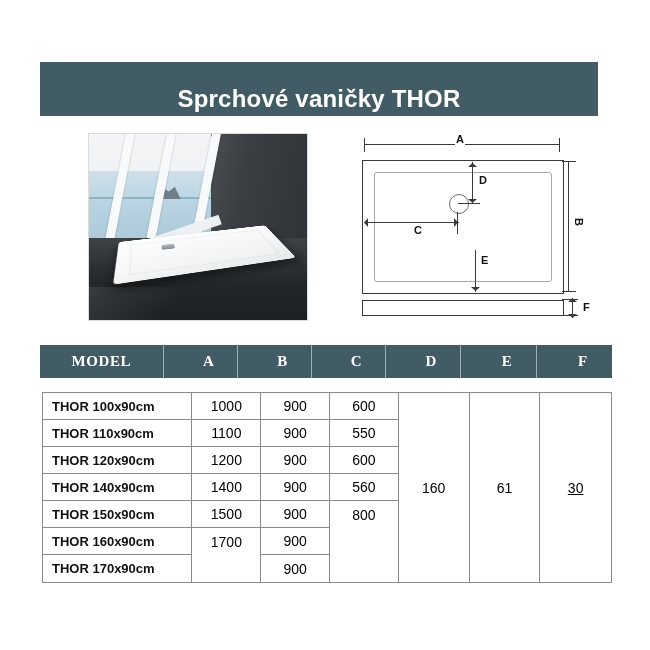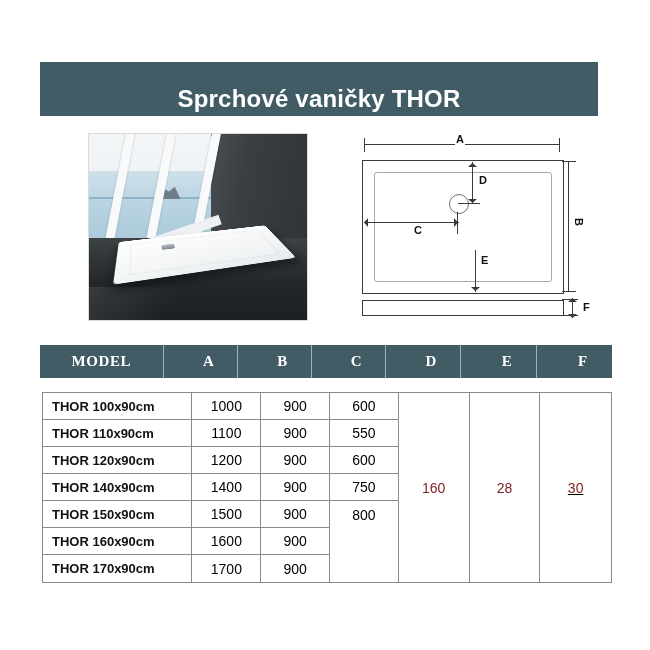--- a/index.html
+++ b/index.html
@@ -86,21 +86,21 @@
     display:flex;}
   .col{box-sizing:border-box;border-right:1px solid #8a8a8a;}
   .col:last-child{border-right:none;text-decoration:underline;}
   .cell{display:flex;align-items:center;box-sizing:border-box;
     border-bottom:1px solid #8a8a8a;height:27px;}
   .col .cell:last-child{border-bottom:none;text-align:center;}
   .cell.model{justify-content:flex-start;padding-left:9px;
     font-size:13px;font-weight:bold;color:#111;}
   .cell.num{justify-content:center;font-size:14px;color:#000000;}
   .mergecell{display:flex;align-items:center;justify-content:center;
-    height:189px;font-size:14px;color:#7f1d1d;}
+    height:189px;font-size:14px;color:#000000;}
 
   
   .w-model{width:26.32%;}
   .w-a{width:12.11%;}
   .w-b{width:12.11%;}
   .w-c{width:12.11%;}
   .w-d{width:12.46%;}
   .w-e{width:12.46%;}
   .w-f{width:12.43%;}
 </style>
@@ -193,48 +193,47 @@
       <div class="cell model">THOR 160x90cm</div>
       <div class="cell model">THOR 170x90cm</div>
     </div>
 
     <div class="col w-a">
       <div class="cell num">1000</div>
       <div class="cell num">1100</div>
       <div class="cell num">1200</div>
       <div class="cell num">1400</div>
       <div class="cell num">1500</div>
-      <div class="cell num">1600</div>
       <div class="cell num">1700</div>
     </div>
 
     <div class="col w-b">
       <div class="cell num">900</div>
       <div class="cell num">900</div>
       <div class="cell num">900</div>
       <div class="cell num">900</div>
       <div class="cell num">900</div>
       <div class="cell num">900</div>
       <div class="cell num">900</div>
     </div>
 
     <div class="col w-c">
       <div class="cell num">600</div>
       <div class="cell num">550</div>
       <div class="cell num">600</div>
-      <div class="cell num">750</div>
+      <div class="cell num">560</div>
       <div class="cell num">800</div>
     </div>
 
     <div class="col w-d">
       <div class="mergecell">160</div>
     </div>
 
     <div class="col w-e">
-      <div class="mergecell">28</div>
+      <div class="mergecell">61</div>
     </div>
 
     <div class="col w-f">
       <div class="mergecell">30</div>
     </div>
   </div>
 
 </div>
 
 </body></html>

